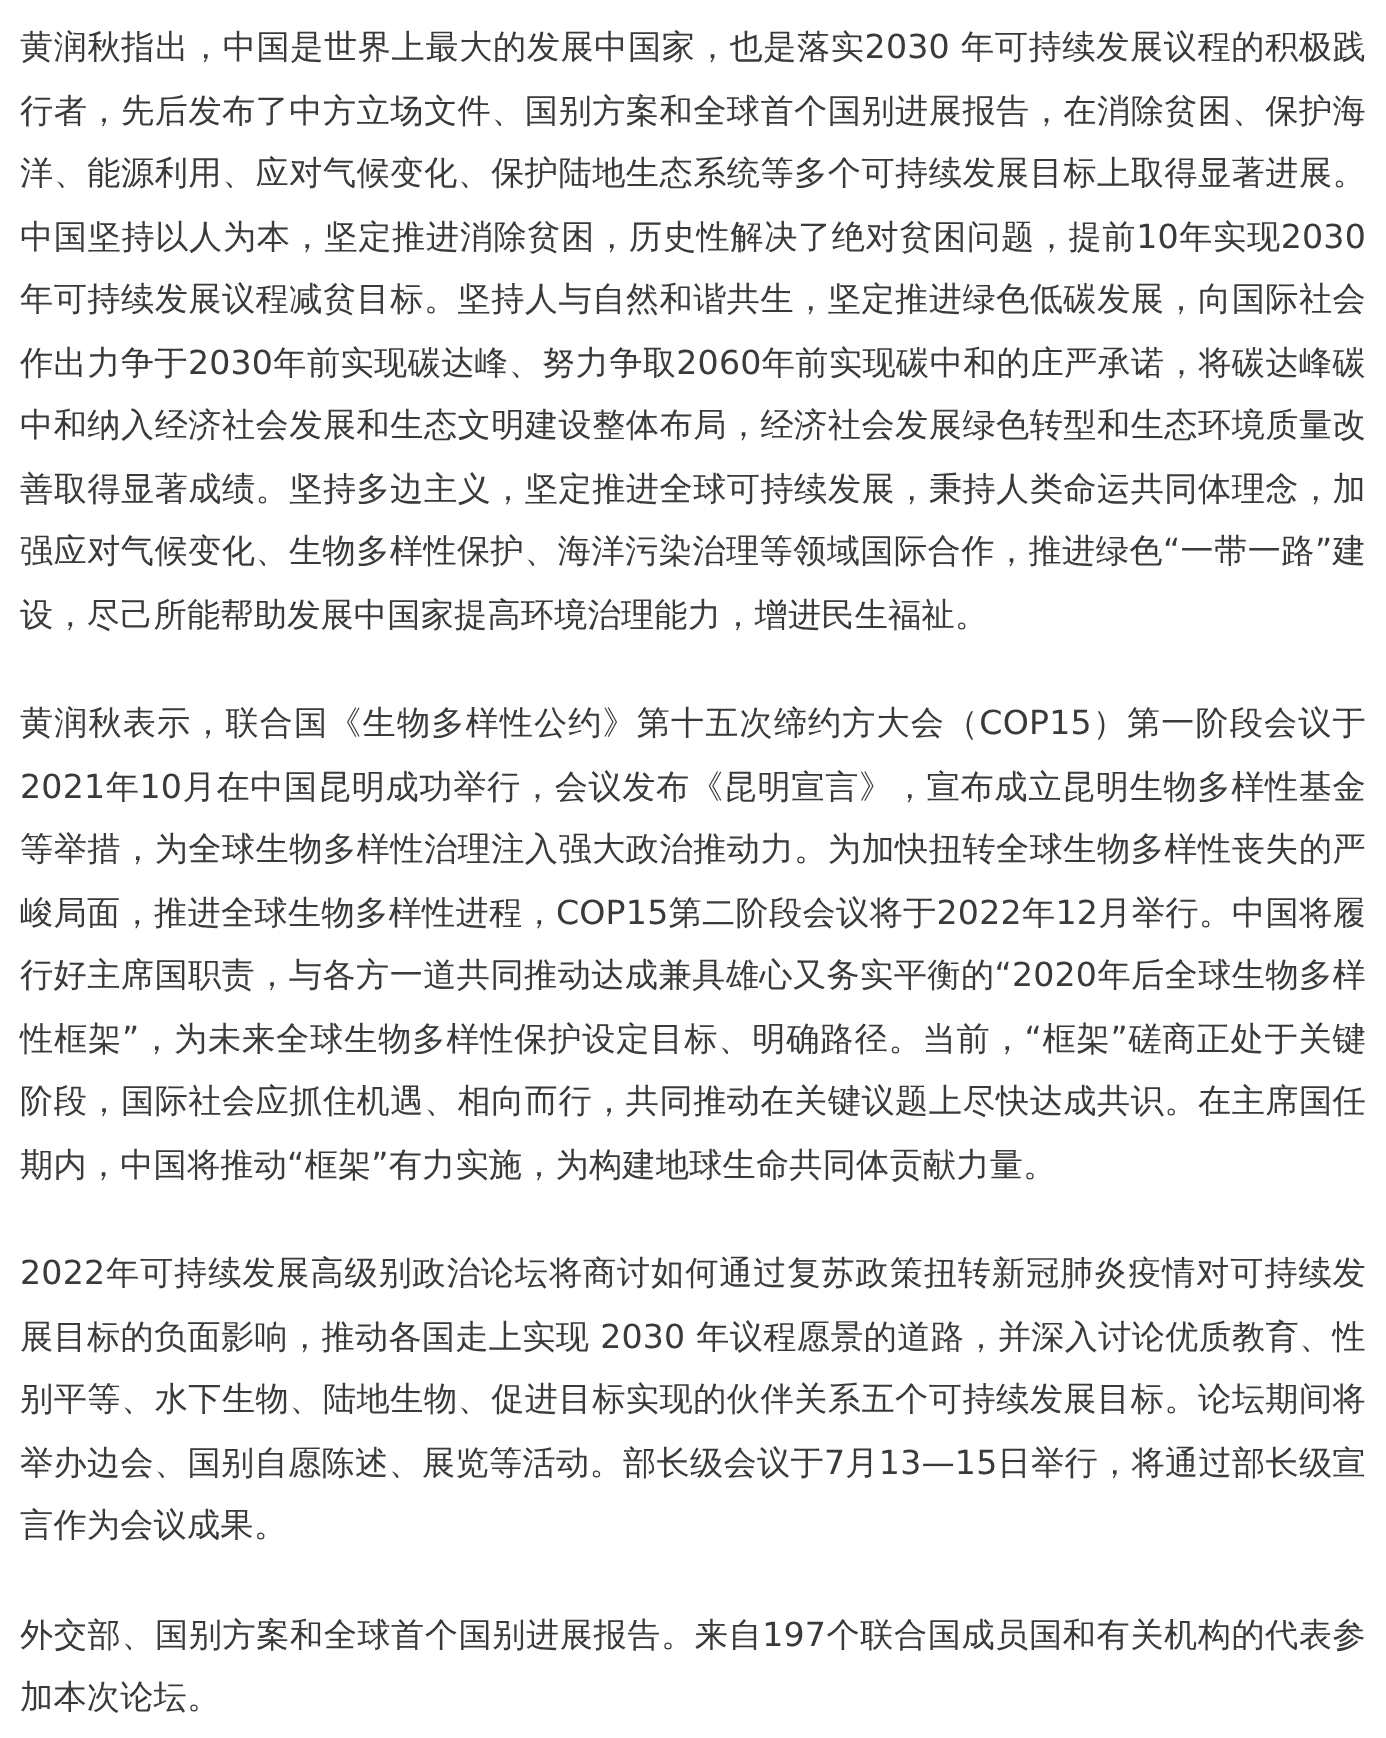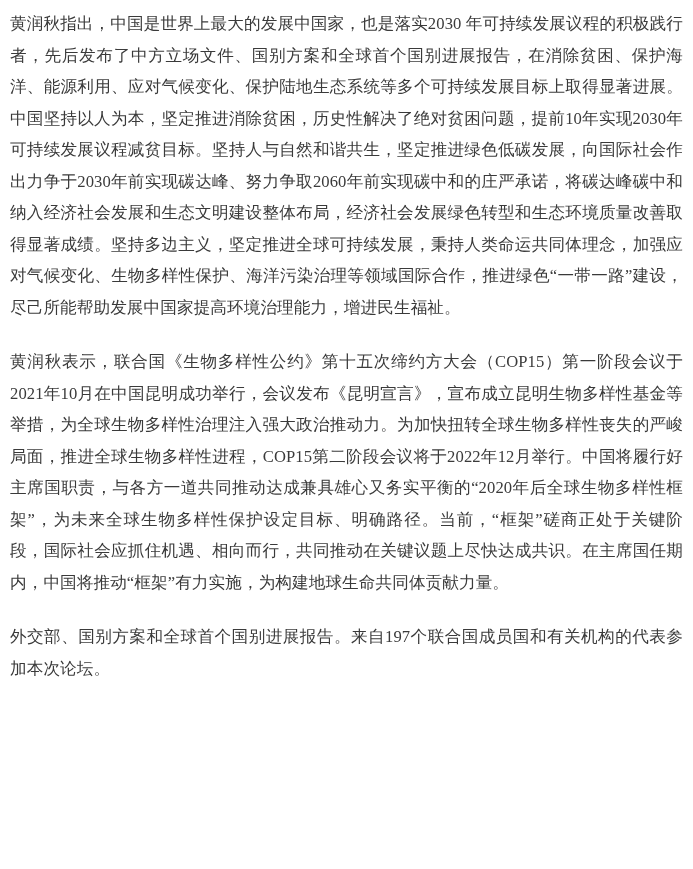--- a/index.html
+++ b/index.html
@@ -18,26 +18,26 @@
     padding: 8px 10px 10px 10px;
   }
   .para {
     font-size: 16.6px;
     line-height: 31.5px;
     color: #3a3a3a;
     text-align: justify;
     text-justify: inter-ideograph;
     margin: 0 0 23px 0;
     letter-spacing: 0.1px;
-    font-family: Liberation Serif, serif;
   }
   .para:last-child {
     margin-bottom: 0;
   }
 </style>
 </head>
 <body>
 
 <div class="article">
   <p class="para">黄润秋指出，中国是世界上最大的发展中国家，也是落实2030 年可持续发展议程的积极践行者，先后发布了中方立场文件、国别方案和全球首个国别进展报告，在消除贫困、保护海洋、能源利用、应对气候变化、保护陆地生态系统等多个可持续发展目标上取得显著进展。中国坚持以人为本，坚定推进消除贫困，历史性解决了绝对贫困问题，提前10年实现2030年可持续发展议程减贫目标。坚持人与自然和谐共生，坚定推进绿色低碳发展，向国际社会作出力争于2030年前实现碳达峰、努力争取2060年前实现碳中和的庄严承诺，将碳达峰碳中和纳入经济社会发展和生态文明建设整体布局，经济社会发展绿色转型和生态环境质量改善取得显著成绩。坚持多边主义，坚定推进全球可持续发展，秉持人类命运共同体理念，加强应对气候变化、生物多样性保护、海洋污染治理等领域国际合作，推进绿色“一带一路”建设，尽己所能帮助发展中国家提高环境治理能力，增进民生福祉。</p>
   <p class="para">黄润秋表示，联合国《生物多样性公约》第十五次缔约方大会（COP15）第一阶段会议于2021年10月在中国昆明成功举行，会议发布《昆明宣言》，宣布成立昆明生物多样性基金等举措，为全球生物多样性治理注入强大政治推动力。为加快扭转全球生物多样性丧失的严峻局面，推进全球生物多样性进程，COP15第二阶段会议将于2022年12月举行。中国将履行好主席国职责，与各方一道共同推动达成兼具雄心又务实平衡的“2020年后全球生物多样性框架”，为未来全球生物多样性保护设定目标、明确路径。当前，“框架”磋商正处于关键阶段，国际社会应抓住机遇、相向而行，共同推动在关键议题上尽快达成共识。在主席国任期内，中国将推动“框架”有力实施，为构建地球生命共同体贡献力量。</p>
+  <p class="para">2022年可持续发展高级别政治论坛将商讨如何通过复苏政策扭转新冠肺炎疫情对可持续发展目标的负面影响，推动各国走上实现 2030 年议程愿景的道路，并深入讨论优质教育、性别平等、水下生物、陆地生物、促进目标实现的伙伴关系五个可持续发展目标。论坛期间将举办边会、国别自愿陈述、展览等活动。部长级会议于7月13—15日举行，将通过部长级宣言作为会议成果。</p>
   <p class="para">外交部、国别方案和全球首个国别进展报告。来自197个联合国成员国和有关机构的代表参加本次论坛。</p>
 </div>
 
 </body></html>

